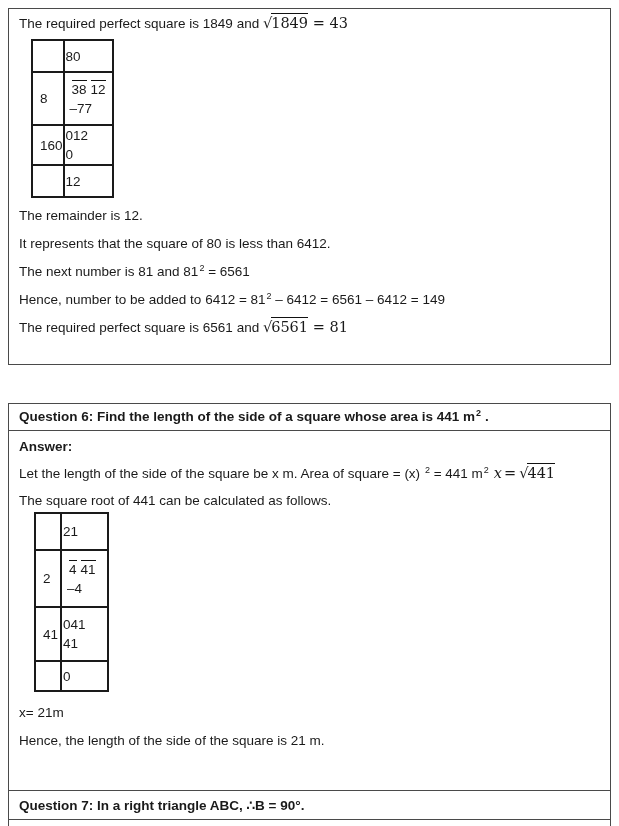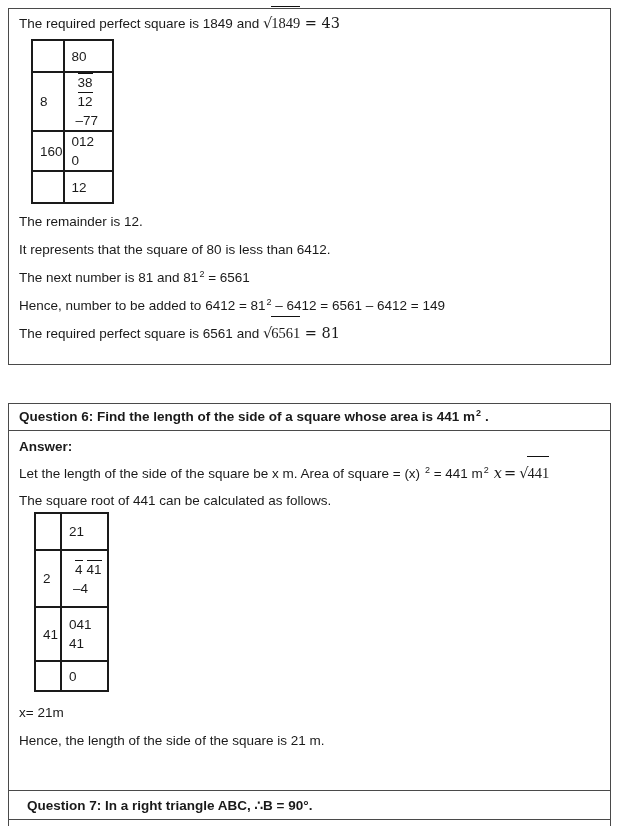--- a/index.html
+++ b/index.html
@@ -16,21 +16,21 @@
   }
   .boxed {
     position: absolute;
     left: 8px;
     right: 8px;
     border: 1px solid #4a4a4a;
     background: #ffffff;
   }
   #box1 { top: 8px; height: 357px; padding: 6px 10px 0 10px; }
   #q6   { top: 403px; height: 444px; }
-  #q7   { top: 790px; height: 30px; padding: 6px 18px; }
+  #q7   { top: 790px; height: 30px; padding: 6px 10px; }
 
   .bline { line-height: 17px; white-space: nowrap; }
   .mt9  { margin-top: 9px; }
   .mt10 { margin-top: 10px; }
   .mt11 { margin-top: 11px; }
   .mt12 { margin-top: 12px; }
 
   sup.s2 {
     font-size: 9px;
     vertical-align: super;
@@ -39,43 +39,42 @@
   }
 
   
   .math {
     font-family: "DejaVu Serif", "Liberation Serif", serif;
     font-size: 14.5px;
   }
   .radical { letter-spacing: -1px; }
   .radicand {
     border-top: 1.3px solid #111111;
-    padding-top: 8px;
-    font-family: Liberation Serif, serif;
+    padding-top: 1px;
   }
   .mathvar {
     font-style: italic;
     margin-left: 5px;
     margin-right: 2px;
   }
   .matheq { margin-right: 3px; }
 
   
   table.ldt {
     border-collapse: collapse;
     margin-left: 12px;
   }
   table.ldt td {
     border: 2px solid #1a1a1a;
     vertical-align: middle;
     font-size: 13.5px;
     line-height: 19px;
   }
   table.ldt td.dcol { padding-left: 7px; }
-  table.ldt td.wcol { padding-left: 7px; }
+  table.ldt td.wcol { padding-left: 1px; }
   .dividend { padding-left: 6px; }
   .grp {
     display: inline-block;
     border-top: 1.4px solid #111111;
     padding-top: 1px;
     margin-right: 4px;
     line-height: 16px;
   }
   .subline { padding-left: 4px; }
 

